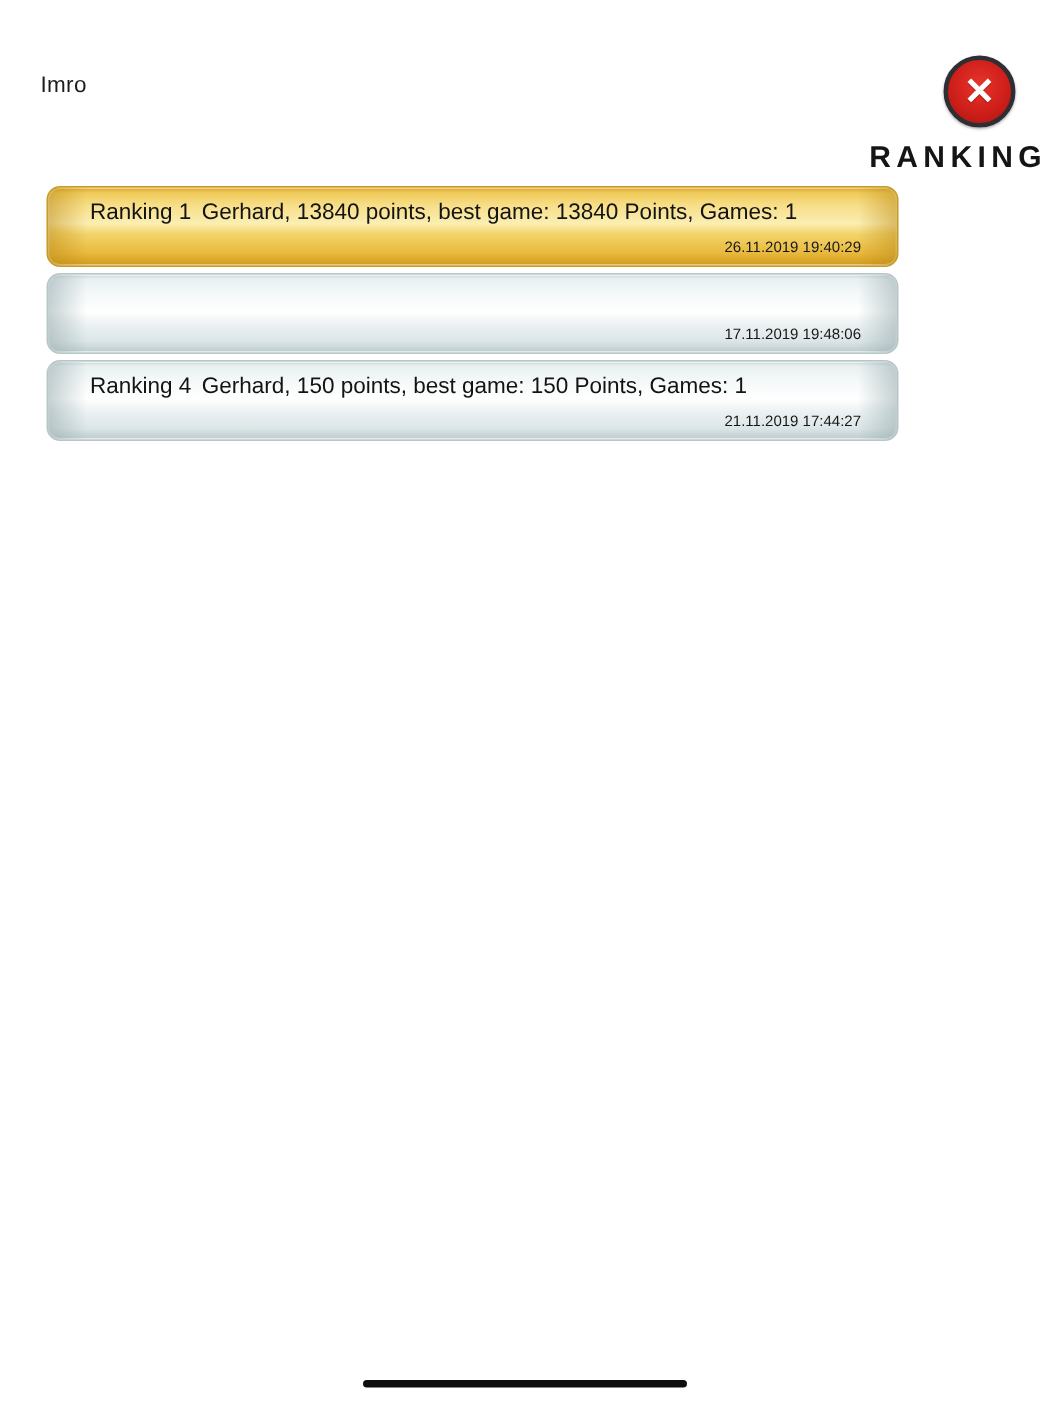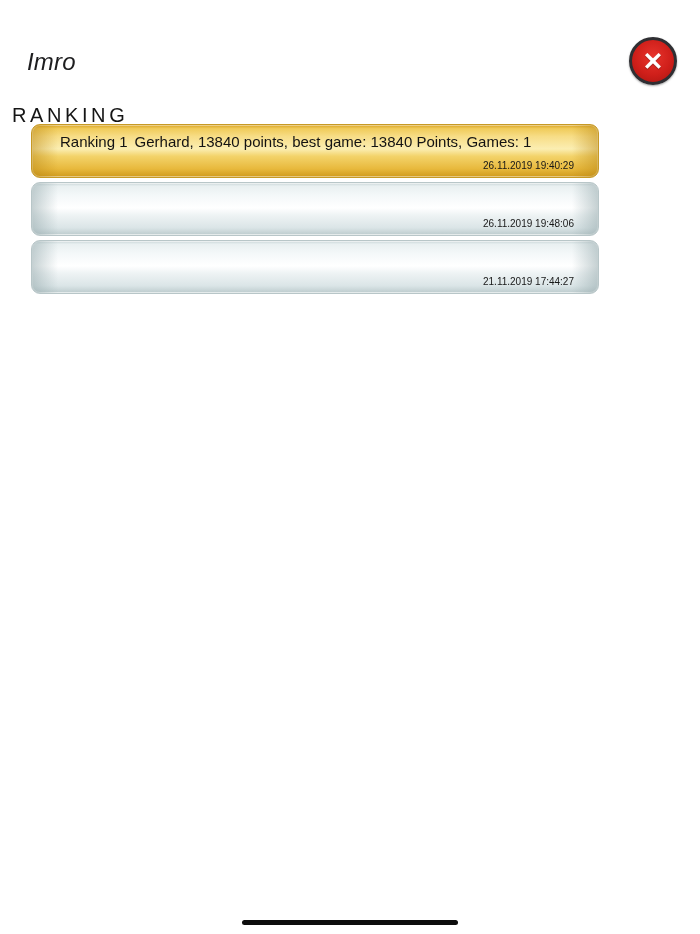--- a/index.html
+++ b/index.html
@@ -18,24 +18,23 @@
 
   
   .header {
     position: relative;
     height: 86px;
   }
   .user-name {
     position: absolute;
     left: 27px;
     top: 48px;
-    font-size: 24px;
+    font-size: 15px;
     color: #1d1d1f;
     letter-spacing: 0.2px;
-    font-style: italic;
   }
 
   .close-button {
     position: absolute;
     right: 23px;
     top: 37px;
     width: 48px;
     height: 48px;
     border-radius: 50%;
     background: radial-gradient(circle at 50% 40%, #e8342c 0%, #cf1f1a 55%, #a81511 100%);
@@ -51,26 +50,26 @@
     color: #ffffff;
     font-size: 25px;
     font-weight: bold;
     line-height: 1;
     font-family: "Liberation Sans", sans-serif;
     text-shadow: 0 1px 1px rgba(0,0,0,0.3);
   }
 
   
   .page-title {
-    text-align: left;
+    text-align: right;
     font-size: 20px;
-    font-weight: normal;
+    font-weight: bold;
     letter-spacing: 3.6px;
     color: #151515;
-    margin: 12px;
+    margin: 2px;
     padding: 0;
     position: absolute;
     top: 92px;
     left: 0;
     right: 0;
   }
 
   
   .ranking-list {
     position: absolute;
@@ -193,26 +192,29 @@
     <span class="cap right"></span>
     <div class="rank-text">
       <span class="rank-label">Ranking 1</span><span>Gerhard, 13840 points, best game: 13840 Points, Games: 1</span>
     </div>
     <div class="rank-date">26.11.2019 19:40:29</div>
   </div>
 
   <div class="rank-row silver">
     <span class="cap left"></span>
     <span class="cap right"></span>
-    <div class="rank-date">26.11.2019 19:48:06</div>
+    <div class="rank-date">17.11.2019 19:48:06</div>
   </div>
 
 
   <div class="rank-row silver">
     <span class="cap left"></span>
     <span class="cap right"></span>
+    <div class="rank-text">
+      <span class="rank-label">Ranking 4</span><span>Gerhard, 150 points, best game: 150 Points, Games: 1</span>
+    </div>
     <div class="rank-date">21.11.2019 17:44:27</div>
   </div>
 
 
 </div>
 
 <div class="home-indicator"></div>
 
 </body></html>

